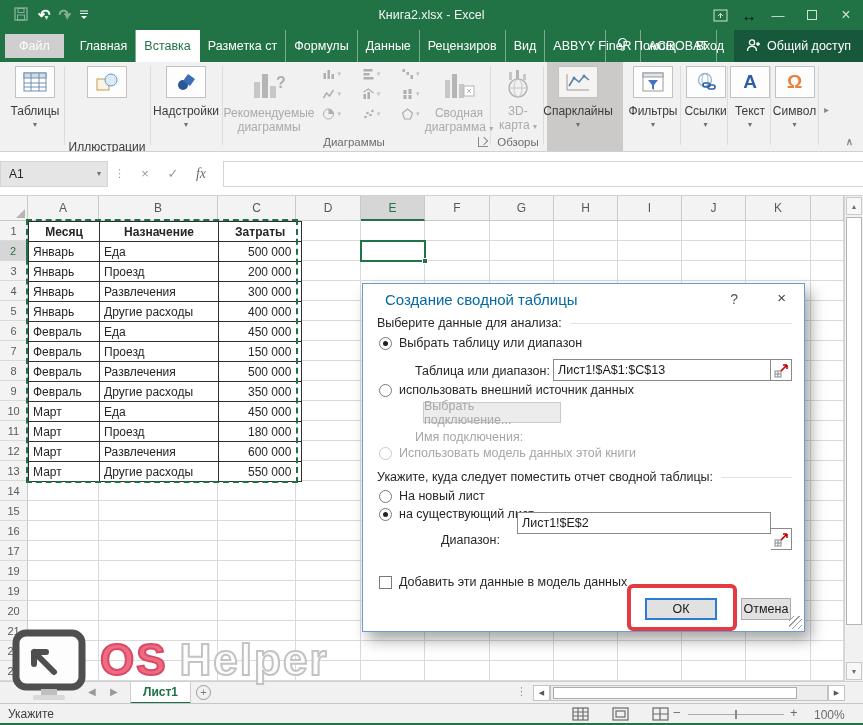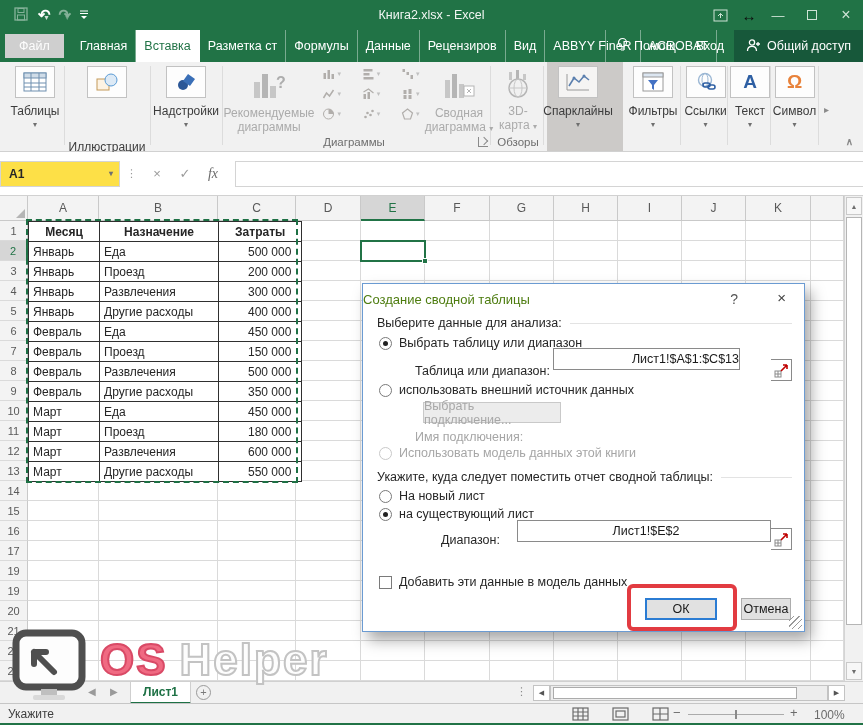--- a/index.html
+++ b/index.html
@@ -55,22 +55,22 @@
   .minigrid { position:absolute; left:312px; top:6px; width:118px; display:grid;
               grid-template-columns:repeat(3,1fr); row-gap:8px; }
   .mini { display:flex; align-items:center; gap:2px; justify-content:center; }
   .mini i { font-style:normal; font-size:7px; color:#c0c0c0; }
   .ovf { position:absolute; right:34px; top:42px; color:#8a8a8a; font-size:10px; }
   .collapse { position:absolute; right:10px; bottom:4px; color:#8a8a8a; font-size:10px; font-weight:bold; }
 
   
   .fbar { position:absolute; left:0; top:152px; width:100%; height:44px; background:#fff;
           border-bottom:1px solid #d1d1d1; display:flex; align-items:center; }
-  .namebox { width:120px; height:26px; margin-left:0; border:1px solid #d4d4d4; display:flex;
-             align-items:center; padding-left:8px; font-size:12px; color:#262626; position:relative; background:#fde047;font-weight:bold; }
+  .namebox { width:108px; height:26px; margin-left:0; border:1px solid #d4d4d4; display:flex;
+             align-items:center; padding-left:8px; font-size:12px; color:#262626; position:relative; background:#e5e5e5; }
   .namebox .nb-caret { position:absolute; right:6px; font-size:8px; color:#6f6f6f; }
   .fb-dots { color:#9a9a9a; font-size:11px; padding:0 6px; }
   .fb-btn { width:28px; text-align:center; color:#9a9a9a; font-size:13px; }
   .fb-fx { font-family:"Liberation Serif", serif; font-style:italic; color:#6b6b6b; font-size:14px; }
   .fb-input { flex:1; height:26px; border:1px solid #d4d4d4; border-right:none; margin-left:8px;
               font-size:12px; padding-left:6px; outline:none; background:#fff; }
 
   
   .sheet { position:absolute; left:0; top:196px; width:100%; height:485px; background:#fff; }
   .colhdrs { position:absolute; left:0; top:0; height:25px; display:flex; }
@@ -152,21 +152,21 @@
   .watermark { position:absolute; left:10px; top:628px; z-index:30; display:flex; align-items:center; }
   .wm-text { display:flex; margin-left:10px; margin-top:-14px; font-weight:bold; font-size:44px;
              letter-spacing:2px; }
   .wm-os { color:#f06a82; -webkit-text-stroke:2px #d94a66; }
   .wm-helper { color:#fdfdfd; -webkit-text-stroke:2px #c3c3c3; margin-left:12px; }
 
   
   .dialog { position:absolute; left:362px; top:283px; width:443px; height:349px; background:#fff;
             border:1px solid #6b9bd2; box-shadow:6px 8px 14px rgba(0,0,0,.35); z-index:40; font-size:12.5px; }
   .dlg-title { position:absolute; left:0; top:0; right:0; height:30px; display:flex; align-items:center; }
-  .dlg-title .t { margin-left:0; color:#4d7c0f; font-size:13px; }
+  .dlg-title .t { margin-left:22px; color:#0369a1; font-size:15px; }
   .dlg-help { position:absolute; right:66px; top:7px; color:#555; font-size:14px; }
   .dlg-close { position:absolute; right:18px; top:5px; color:#444; font-size:15px; }
   .dsec { position:absolute; left:14px; right:12px; display:flex; align-items:center; gap:8px; color:#262626; }
   .dsec .line { flex:1; height:1px; background:#e3e3e3; }
   .drow { position:absolute; display:flex; align-items:center; gap:7px; }
   .radio { width:13px; height:13px; border-radius:50%; border:1px solid #7a7a7a; background:#fff; position:relative; flex:none; }
   .radio.on:after { content:""; position:absolute; left:3px; top:3px; width:5px; height:5px; border-radius:50%; background:#222; }
   .radio.dis { border-color:#c9c9c9; }
   .dlabel { color:#262626; white-space:nowrap; }
   .dlabel.dis { color:#a6a6a6; }
@@ -727,21 +727,21 @@
       <span>Выберите данные для анализа:</span>
         <span class="line"></span>
     </div>
 
     <div class="drow" style="left:16px; top:52px">
       <span class="radio on"></span>
       <span class="dlabel">Выбрать таблицу или диапазон</span>
     </div>
 
     <span class="dlabel" style="position:absolute; left:52px; top:80px">Таблица или диапазон:</span>
-    <input class="dinput" style="left: 190px; top: 64px; width: 187px; text-align: right;" value="Лист1!$A$1:$C$13">
+    <input class="dinput" style="left: 190px; top: 75px; width: 218px;" value="Лист1!$A$1:$C$13">
     <span class="refpick" style="left:408px; top:75px">
       <svg width="15" height="15" viewBox="0 0 15 15">
           <rect x="1" y="8" width="6" height="6" fill="#fff" stroke="#8a8a8a"></rect>
           <path d="M1 11 h6 M4 8 v6" stroke="#8a8a8a"></path>
           <path d="M13 2 L7 8 M13 2 h-4 M13 2 v4" stroke="#c00000" stroke-width="1.6" fill="none"></path>
         </svg>
     </span>
 
     <div class="drow" style="left:16px; top:99px">
       <span class="radio"></span>
@@ -765,21 +765,21 @@
       <span class="radio"></span>
       <span class="dlabel">На новый лист</span>
     </div>
 
     <div class="drow" style="left:16px; top:223px">
       <span class="radio on"></span>
       <span class="dlabel">на существующий лист</span>
     </div>
 
     <span class="dlabel" style="position:absolute; left:78px; top:249px">Диапазон:</span>
-    <input class="dinput" style="left: 154px; top: 236px; width: 254px; text-align: center;" value="Лист1!$E$2">
+    <input class="dinput" style="left: 154px; top: 228px; width: 254px;" value="Лист1!$E$2">
     <span class="refpick" style="left:408px; top:244px">
       <svg width="15" height="15" viewBox="0 0 15 15">
           <rect x="1" y="8" width="6" height="6" fill="#fff" stroke="#8a8a8a"></rect>
           <path d="M1 11 h6 M4 8 v6" stroke="#8a8a8a"></path>
           <path d="M13 2 L7 8 M13 2 h-4 M13 2 v4" stroke="#c00000" stroke-width="1.6" fill="none"></path>
         </svg>
     </span>
 
 
     <div class="drow" style="left:16px; top:291px">

